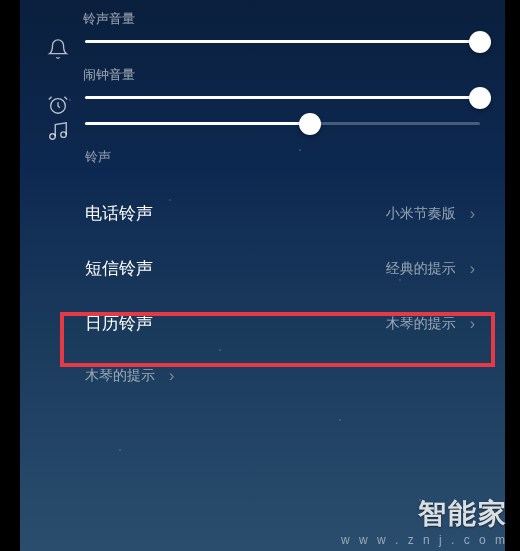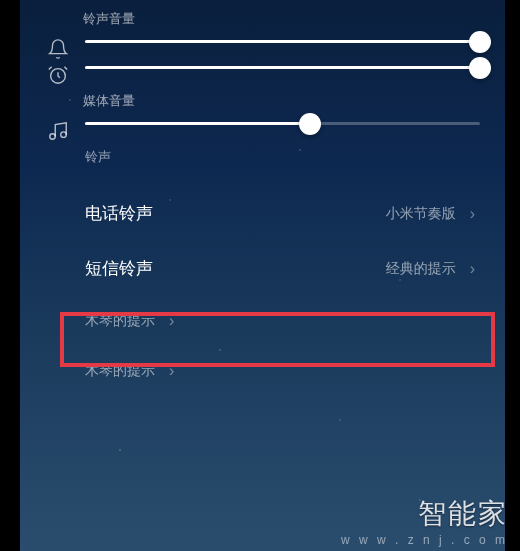--- a/index.html
+++ b/index.html
@@ -153,21 +153,21 @@
       pointer-events: none;
       z-index: 10;
     }
     
     .watermark {
       position: absolute;
       right: 12px;
       bottom: 18px;
       color: rgba(255,255,255,0.85);
       font-size: 28px;
-      font-weight: 400;
+      font-weight: 700;
       letter-spacing: 2px;
       z-index: 20;
       text-shadow: 0 1px 2px rgba(0,0,0,0.5);
     }
     
     .watermark-sub {
       position: absolute;
       right: 12px;
       bottom: 4px;
       color: rgba(255,255,255,0.5);
@@ -192,36 +192,36 @@
           </svg>
         </span>
         <div class="slider-track">
           <div class="slider-fill" style="width:100%"></div>
           <div class="slider-thumb" style="left:100%"></div>
         </div>
       </div>
     </div>
 
     <div class="slider-section">
+      <div class="slider-label">闹钟音量</div>
       <div class="slider-row">
         <span class="slider-icon">
           <svg viewBox="0 0 24 24" fill="none" stroke="currentColor" stroke-width="1.5">
             <circle cx="12" cy="13" r="8"></circle>
             <path d="M12 9v4l2 2M5 3L2 6M22 6l-3-3"></path>
           </svg>
         </span>
         <div class="slider-track">
           <div class="slider-fill" style="width:100%"></div>
           <div class="slider-thumb" style="left:100%"></div>
         </div>
       </div>
     </div>
 
     <div class="slider-section">
-      <div class="slider-label">媒体音量</div>
       <div class="slider-row">
         <span class="slider-icon">
           <svg viewBox="0 0 24 24" fill="none" stroke="currentColor" stroke-width="1.5">
             <path d="M9 18V5l12-2v13"></path>
             <circle cx="6" cy="18" r="3"></circle>
             <circle cx="18" cy="16" r="3"></circle>
           </svg>
         </span>
         <div class="slider-track">
           <div class="slider-fill" style="width:57%"></div>
@@ -242,20 +242,21 @@
 
     <div class="list-item">
       <span class="list-item-label">短信铃声</span>
       <span class="list-item-value">
         <span>经典的提示</span>
         <span class="chevron">›</span>
       </span>
     </div>
 
     <div class="list-item">
+      <span class="list-item-label">日历铃声</span>
       <span class="list-item-value">
         <span>木琴的提示</span>
         <span class="chevron">›</span>
       </span>
     </div>
 
     <div class="list-item">
       <span class="list-item-value">
         <span>木琴的提示</span>
         <span class="chevron">›</span>

